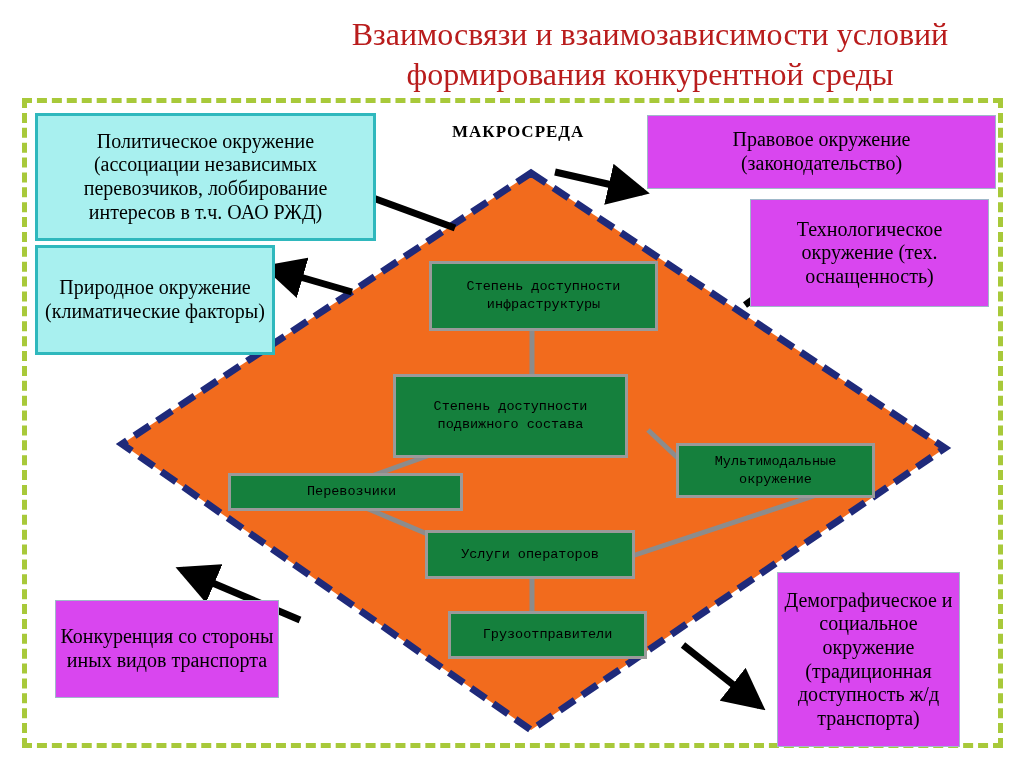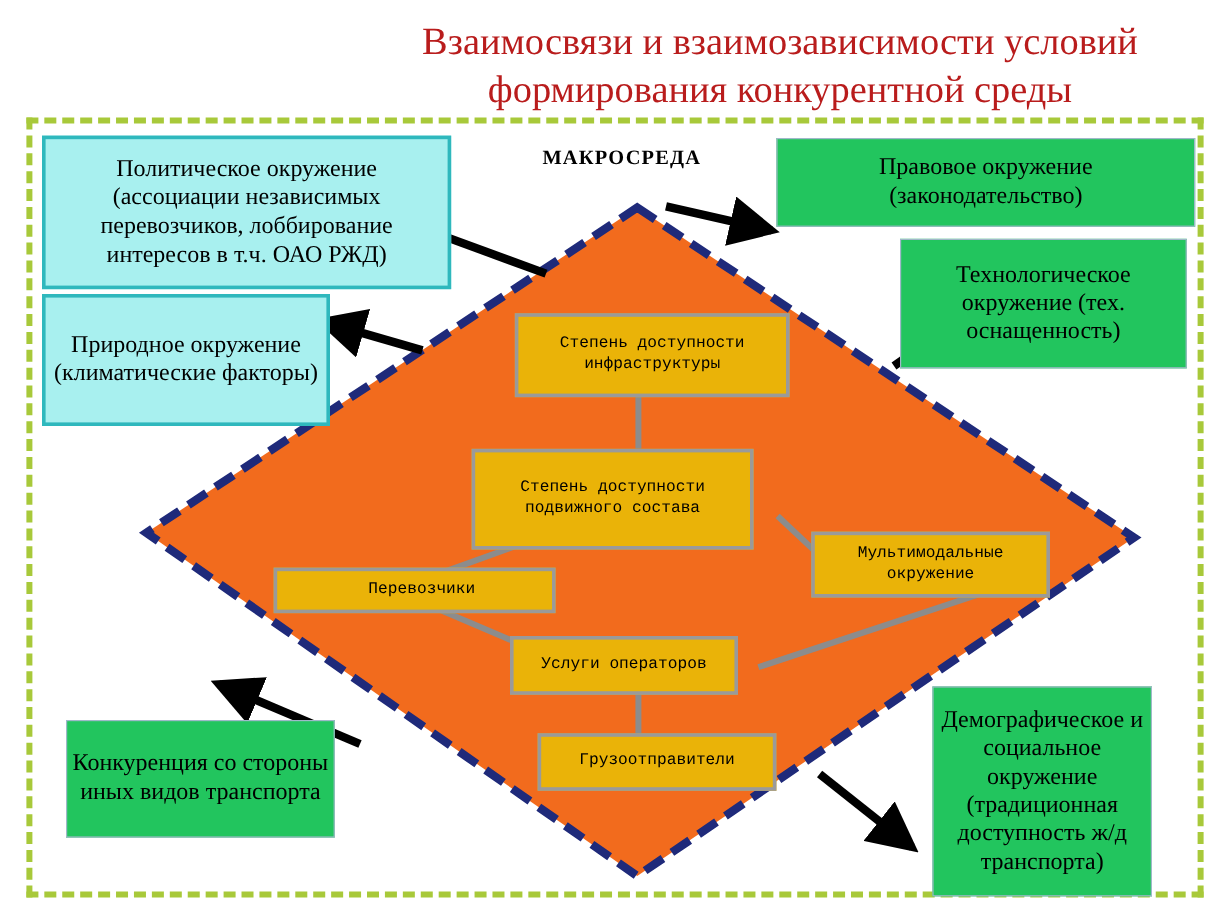--- a/index.html
+++ b/index.html
@@ -43,21 +43,21 @@
   }
   svg.diagram {
     position: absolute;
     left: 0;
     top: 0;
     width: 1024px;
     height: 768px;
   }
   .macro-box {
     position: absolute;
-    background: #22c55e;
+    background: #d946ef;
     border: 1px solid #9fb8c9;
     box-sizing: border-box;
     font-family: "Liberation Serif", serif;
     font-size: 20px;
     line-height: 1.18;
     color: #000000;
     text-align: center;
     display: flex;
     align-items: center;
     justify-content: center;
@@ -70,21 +70,21 @@
   .env-label {
     position: absolute;
     font-family: "Liberation Serif", serif;
     font-weight: bold;
     font-size: 17px;
     letter-spacing: 1px;
     color: #000000;
   }
   .micro-box {
     position: absolute;
-    background: #eab308;
+    background: #15803d;
     border: 3px solid #9a9a9a;
     box-sizing: border-box;
     font-family: "Liberation Mono", monospace;
     font-size: 13.5px;
     line-height: 1.3;
     color: #000000;
     text-align: center;
     display: flex;
     align-items: center;
     justify-content: center;
@@ -144,17 +144,17 @@
   <div class="macro-box" style="left:55px; top:600px; width:224px; height:98px;">Конкуренция со стороны иных видов транспорта</div>
 
   <div class="micro-box" style="left:429px; top:261px; width:229px; height:70px;">Степень доступности инфраструктуры</div>
 
   <div class="micro-box" style="left:393px; top:374px; width:235px; height:84px;font-family:Liberation Mono, monospace;">Степень доступности подвижного состава</div>
 
   <div class="micro-box" style="left:228px; top:473px; width:235px; height:38px;padding-left:16px;">Перевозчики</div>
 
   <div class="micro-box" style="left:676px; top:443px; width:199px; height:55px;">Мультимодальные окружение</div>
 
-  <div class="micro-box" style="left:425px; top:530px; width:190px; height:49px;">Услуги операторов</div>
+  <div class="micro-box" style="left:425px; top:530px; width:210px; height:49px;">Услуги операторов</div>
 
   <div class="micro-box" style="left:448px; top:611px; width:199px; height:48px;">Грузоотправители</div>
 
 </div>
 
 </body></html>

